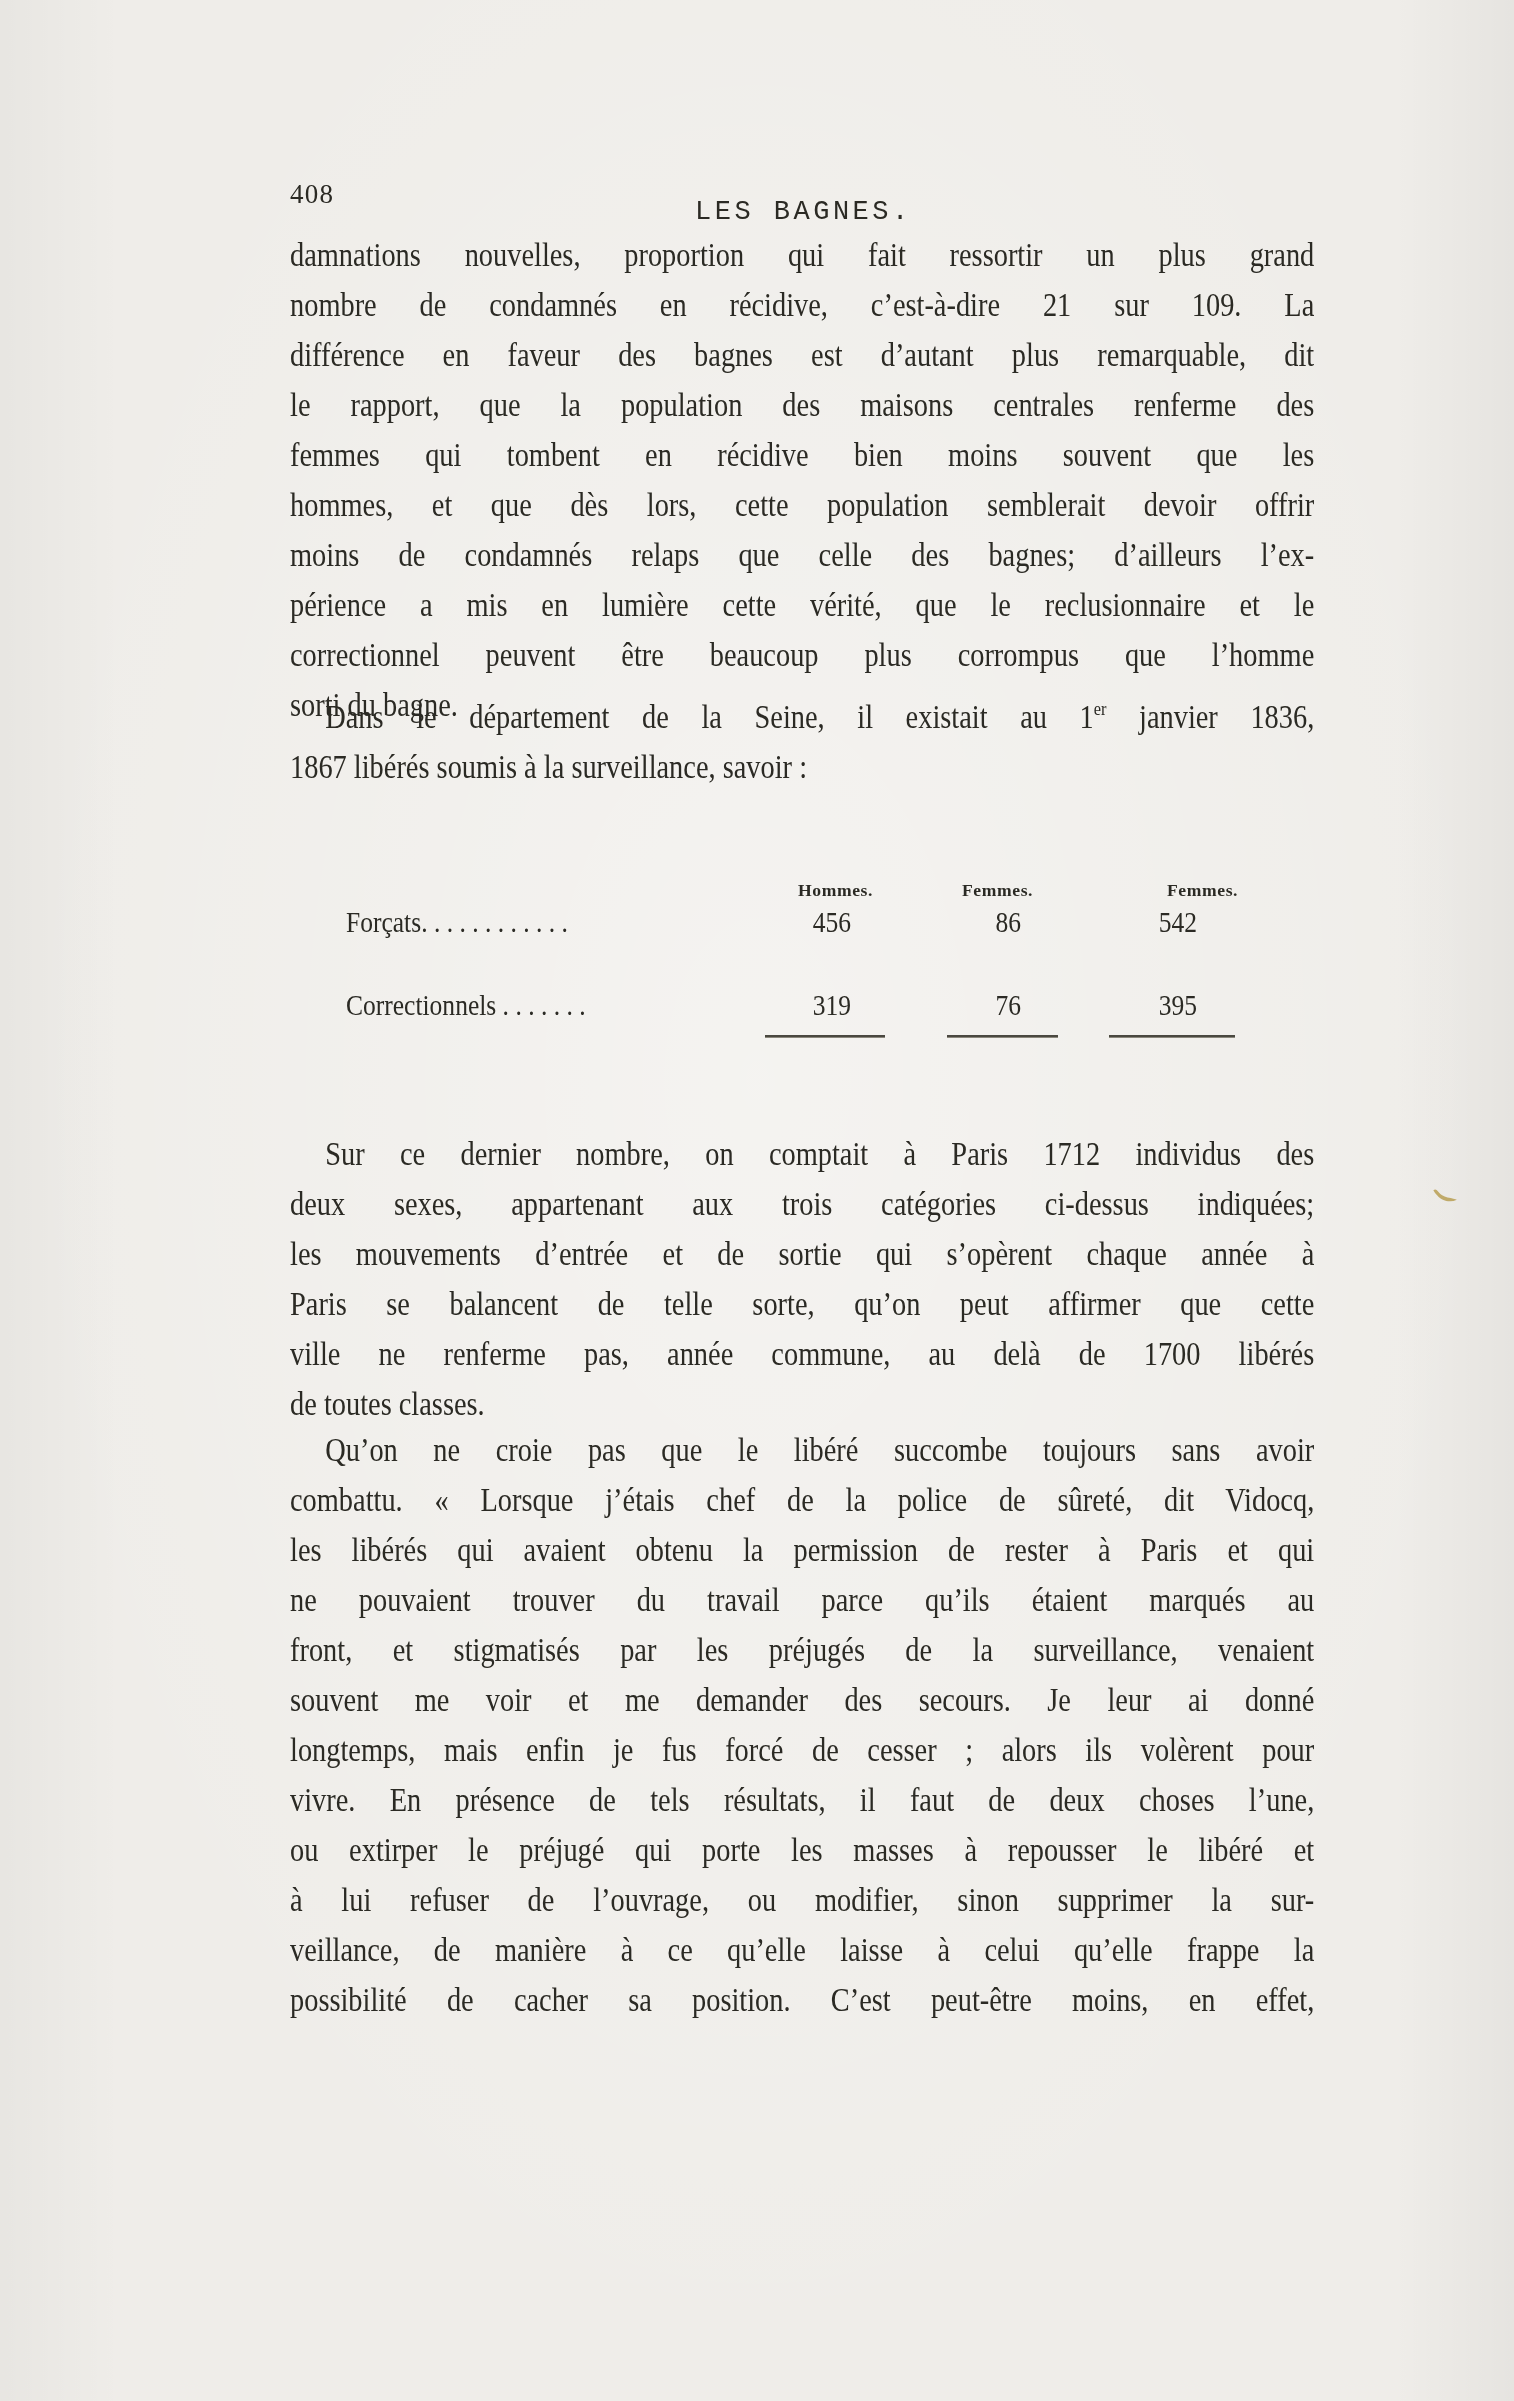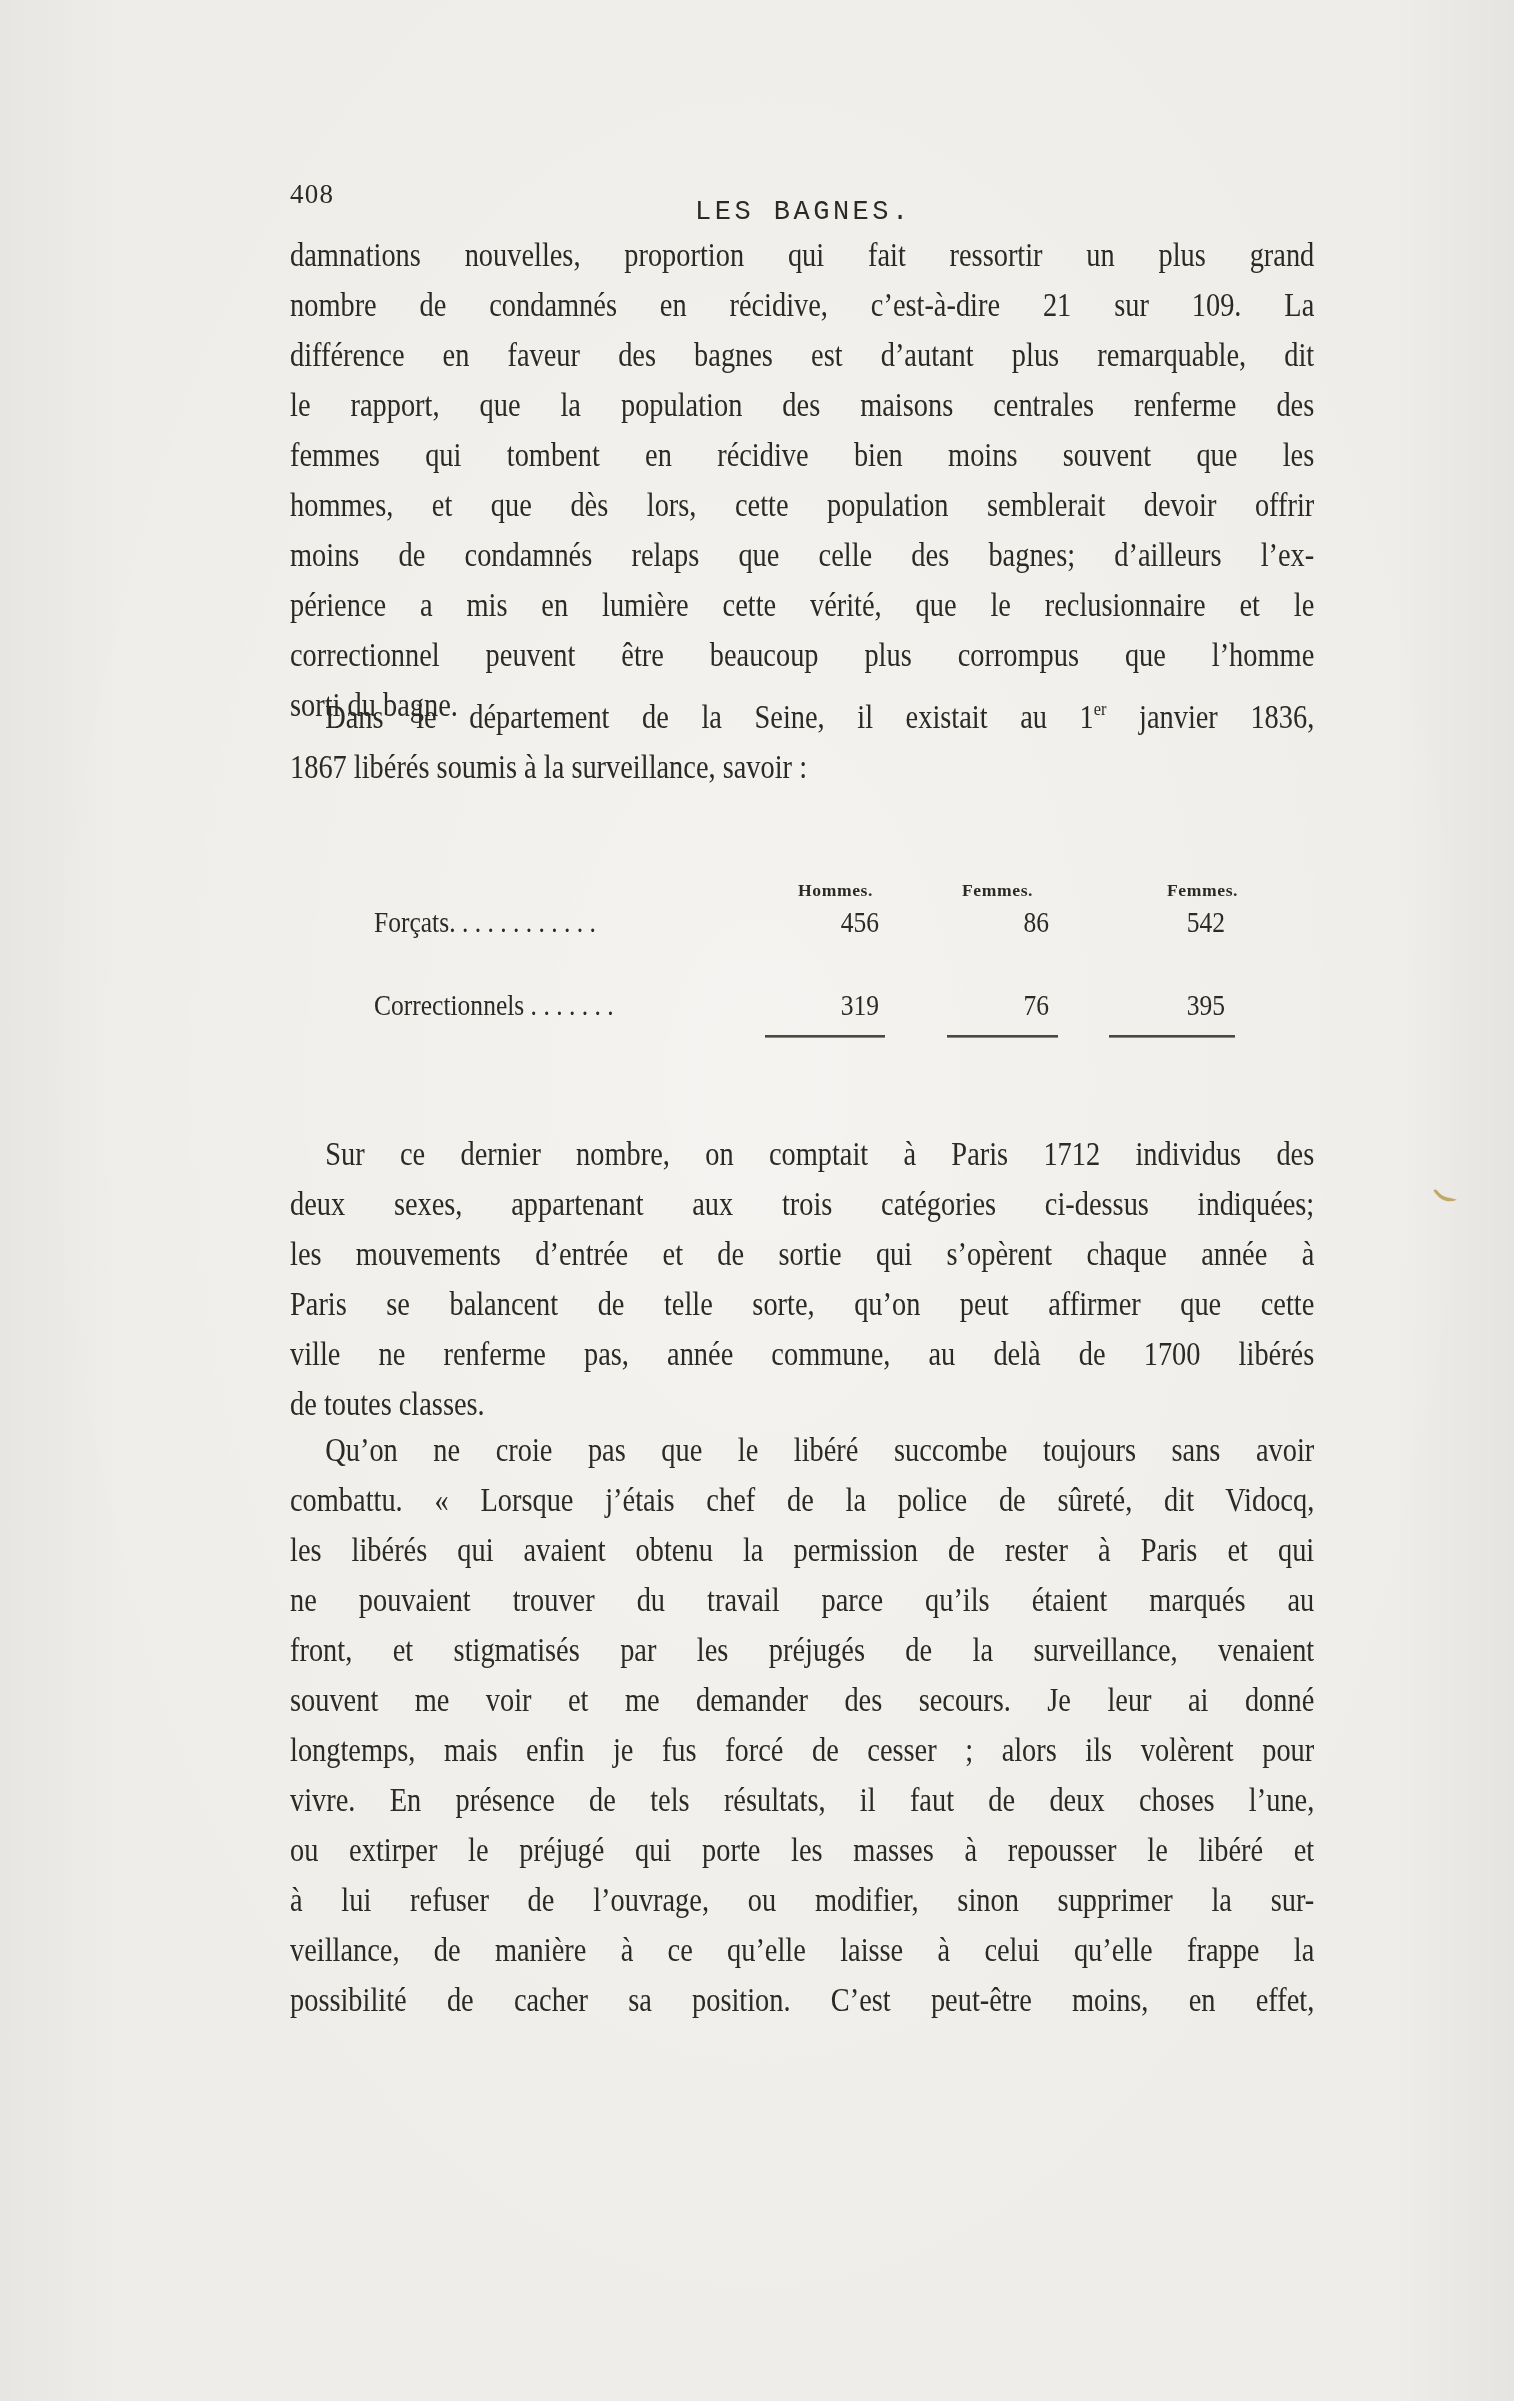--- a/index.html
+++ b/index.html
@@ -41,21 +41,21 @@
     #p3 { top: 1129px; }
     #p4 { top: 1425px; }
 
     .table {
       position: absolute; left: 346px; top: 880px; width: 915px; height: 211px;
       font-size: 29px;
     }
     .table .col-head {
       position: absolute; top: 0; font-size: 17.6px; letter-spacing: 0.6px; font-weight: bold;
     }
-    .table .row { position: absolute; left: 0; width: 100%; height: 41px; margin-left: 28px; }
+    .table .row { position: absolute; left: 0; width: 100%; height: 41px; }
     .table .label { position: absolute; left: 0; white-space: nowrap; transform: scaleX(0.88); transform-origin: left; }
     .table .cell { position: absolute; text-align: right; width: 94px; transform: scaleX(0.88); transform-origin: right; }
     .rule {
       position: absolute; top: 155px; height: 2.3px; background: #4a4840;
       border-bottom: 0.6px solid #8a877c;
     }
     .smallcaps { font-variant: small-caps; }
 
     .margin-mark {
       position: absolute; left: 1431px; top: 1188px; width: 27px; height: 15.3px;

